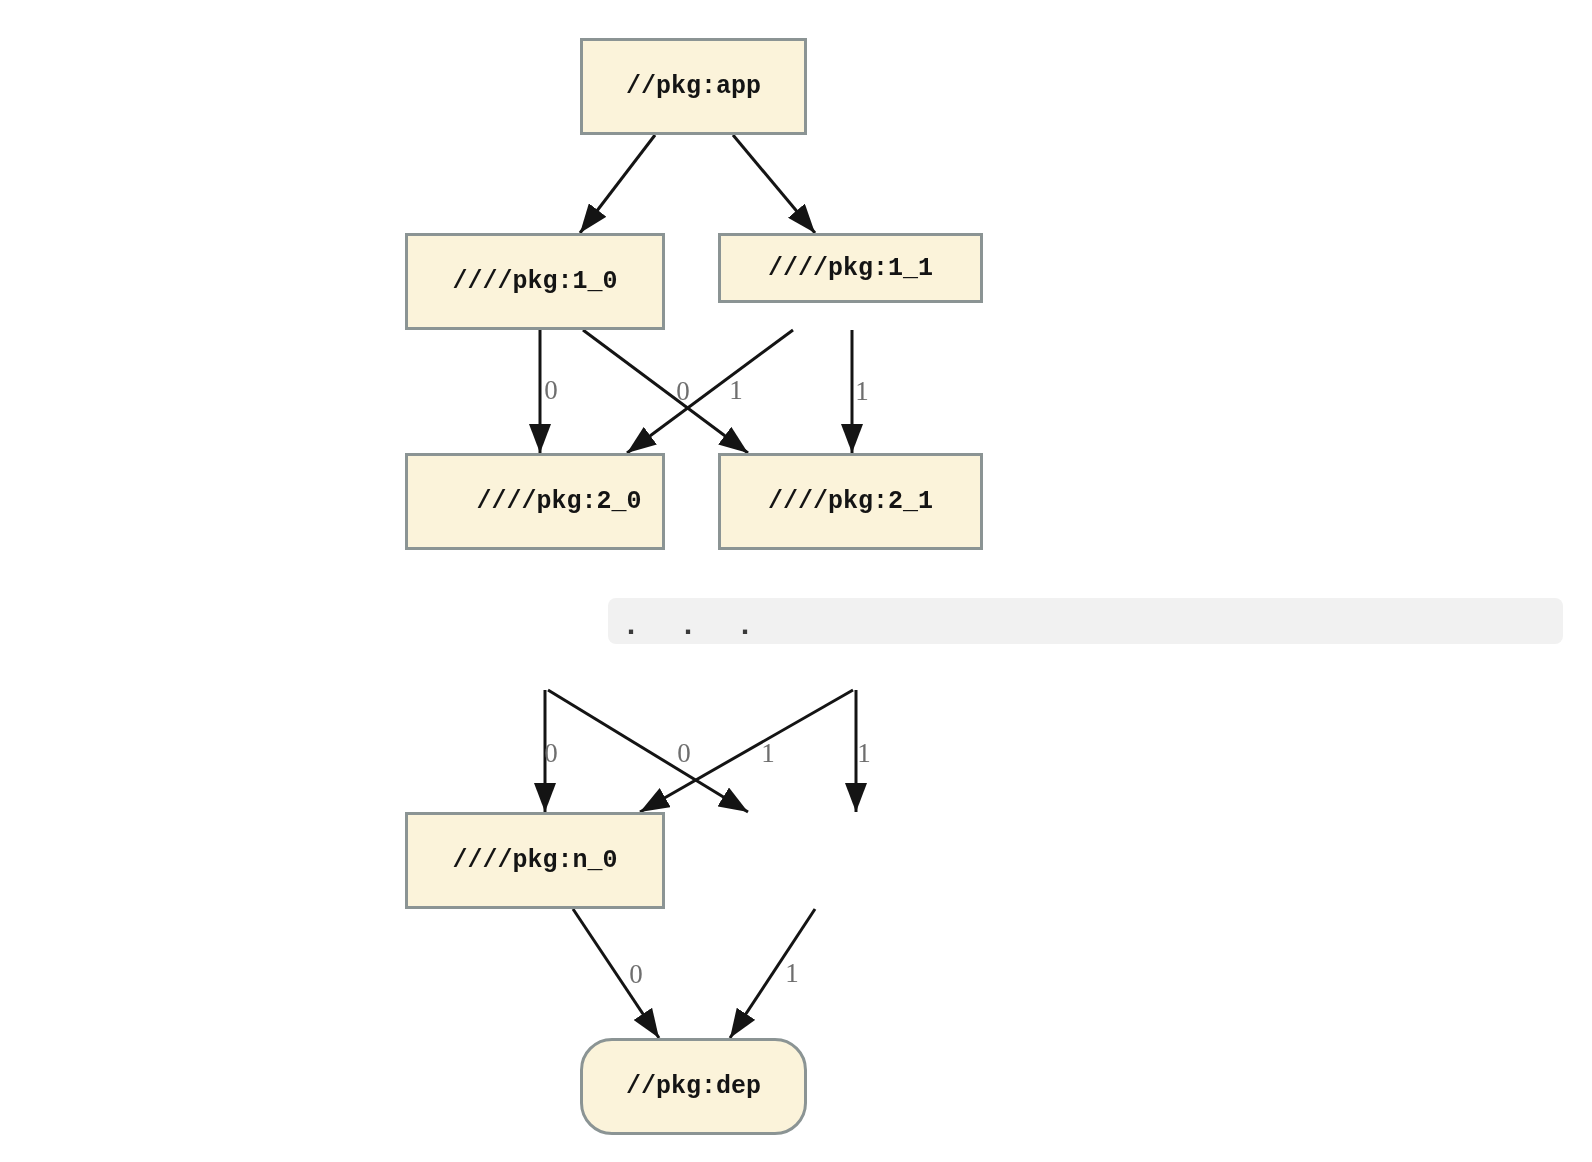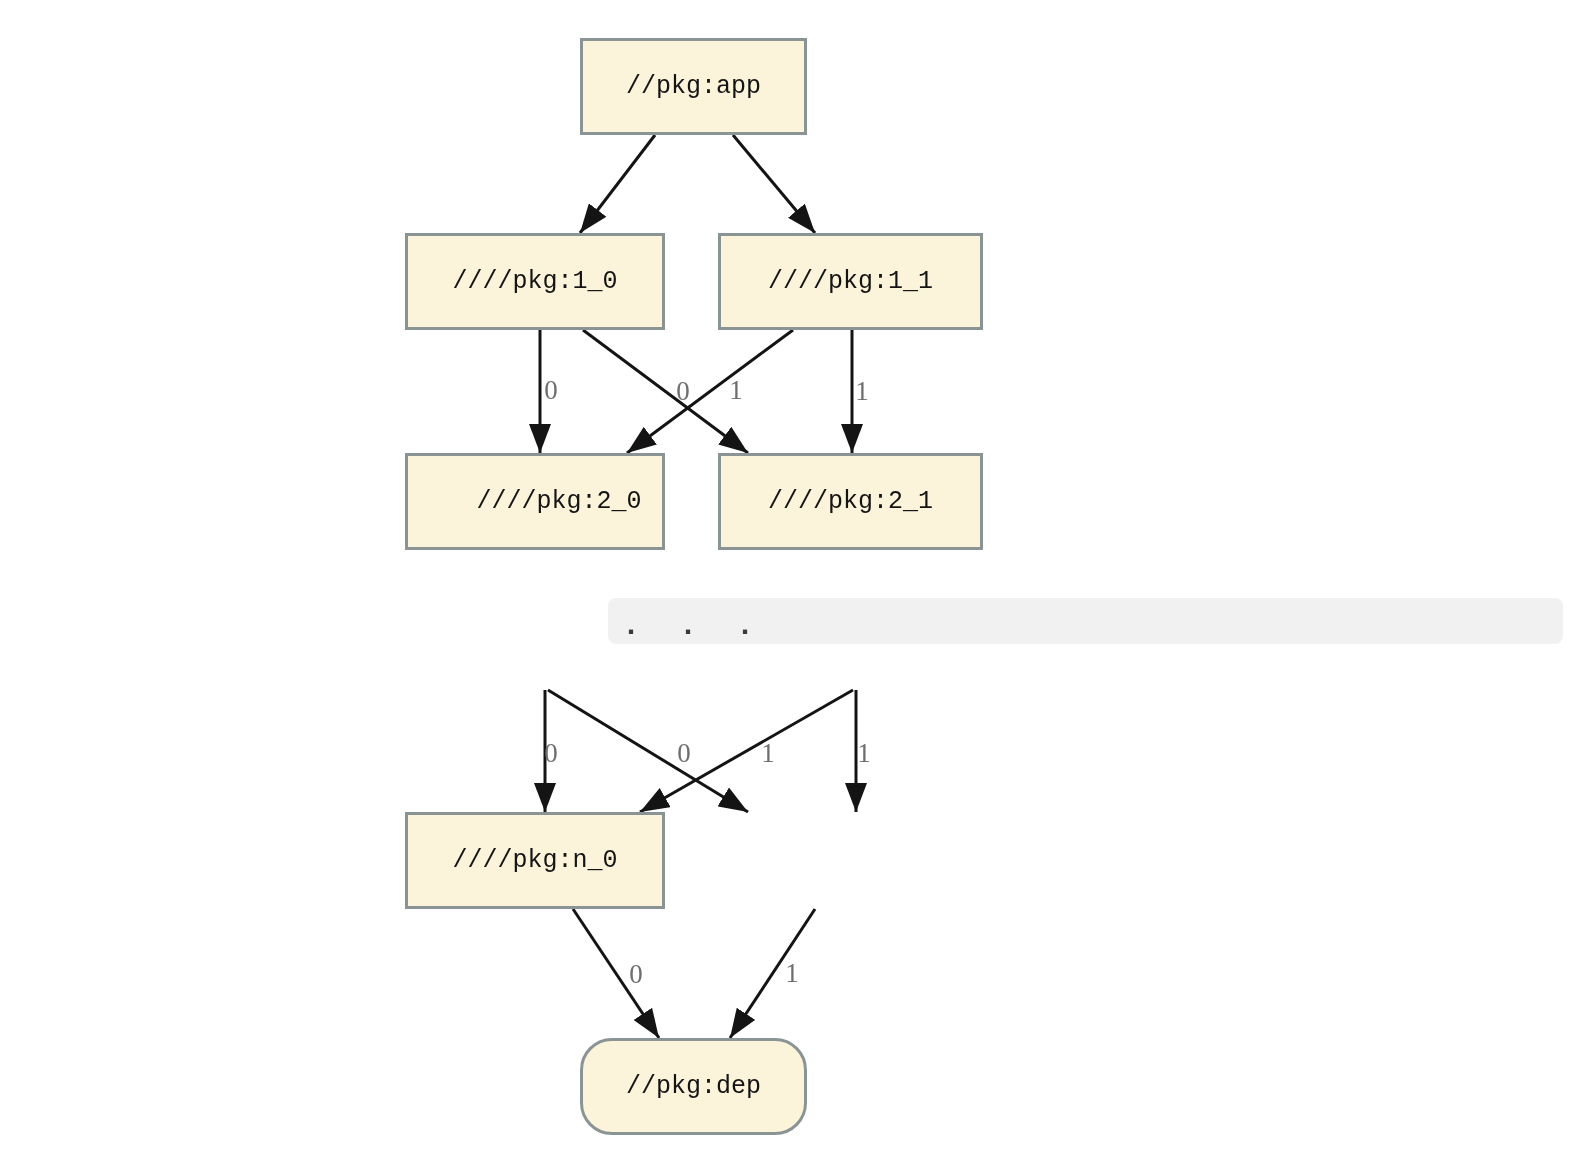--- a/index.html
+++ b/index.html
@@ -26,21 +26,21 @@
     position: absolute;
     box-sizing: border-box;
     background: #FBF3DA;
     border: 3px solid #8B9494;
     display: flex;
     align-items: center;
     justify-content: center;
   }
   .node .node-label {
     font-family: "Liberation Mono", monospace;
-    font-weight: 400;
+    font-weight: 700;
     font-size: 25px;
     color: #141414;
     white-space: pre;
   }
   .edge-label {
     position: absolute;
     transform: translate(-50%, -50%);
     font-family: "Liberation Serif", serif;
     font-size: 27px;
     line-height: 1;
@@ -103,21 +103,21 @@
   </svg>
 
   <div class="node" style="left:580px; top:38px; width:227px; height:97px;">
     <span class="node-label">//pkg:app</span>
   </div>
 
   <div class="node" style="left:405px; top:233px; width:260px; height:97px;align-items:center;">
     <span class="node-label">////pkg:1_0</span>
   </div>
 
-  <div class="node" style="left:718px; top:233px; width:265px; height:97px;">
+  <div class="node" style="left:718px; top:233px; width:265px; height:70px;">
     <span class="node-label">////pkg:1_1</span>
   </div>
 
   <div class="node" style="left:405px; top:453px; width:260px; height:97px;padding-left:48px;">
     <span class="node-label">////pkg:2_0</span>
   </div>
 
   <div class="node" style="left:718px; top:453px; width:265px; height:97px;">
     <span class="node-label">////pkg:2_1</span>
   </div>

